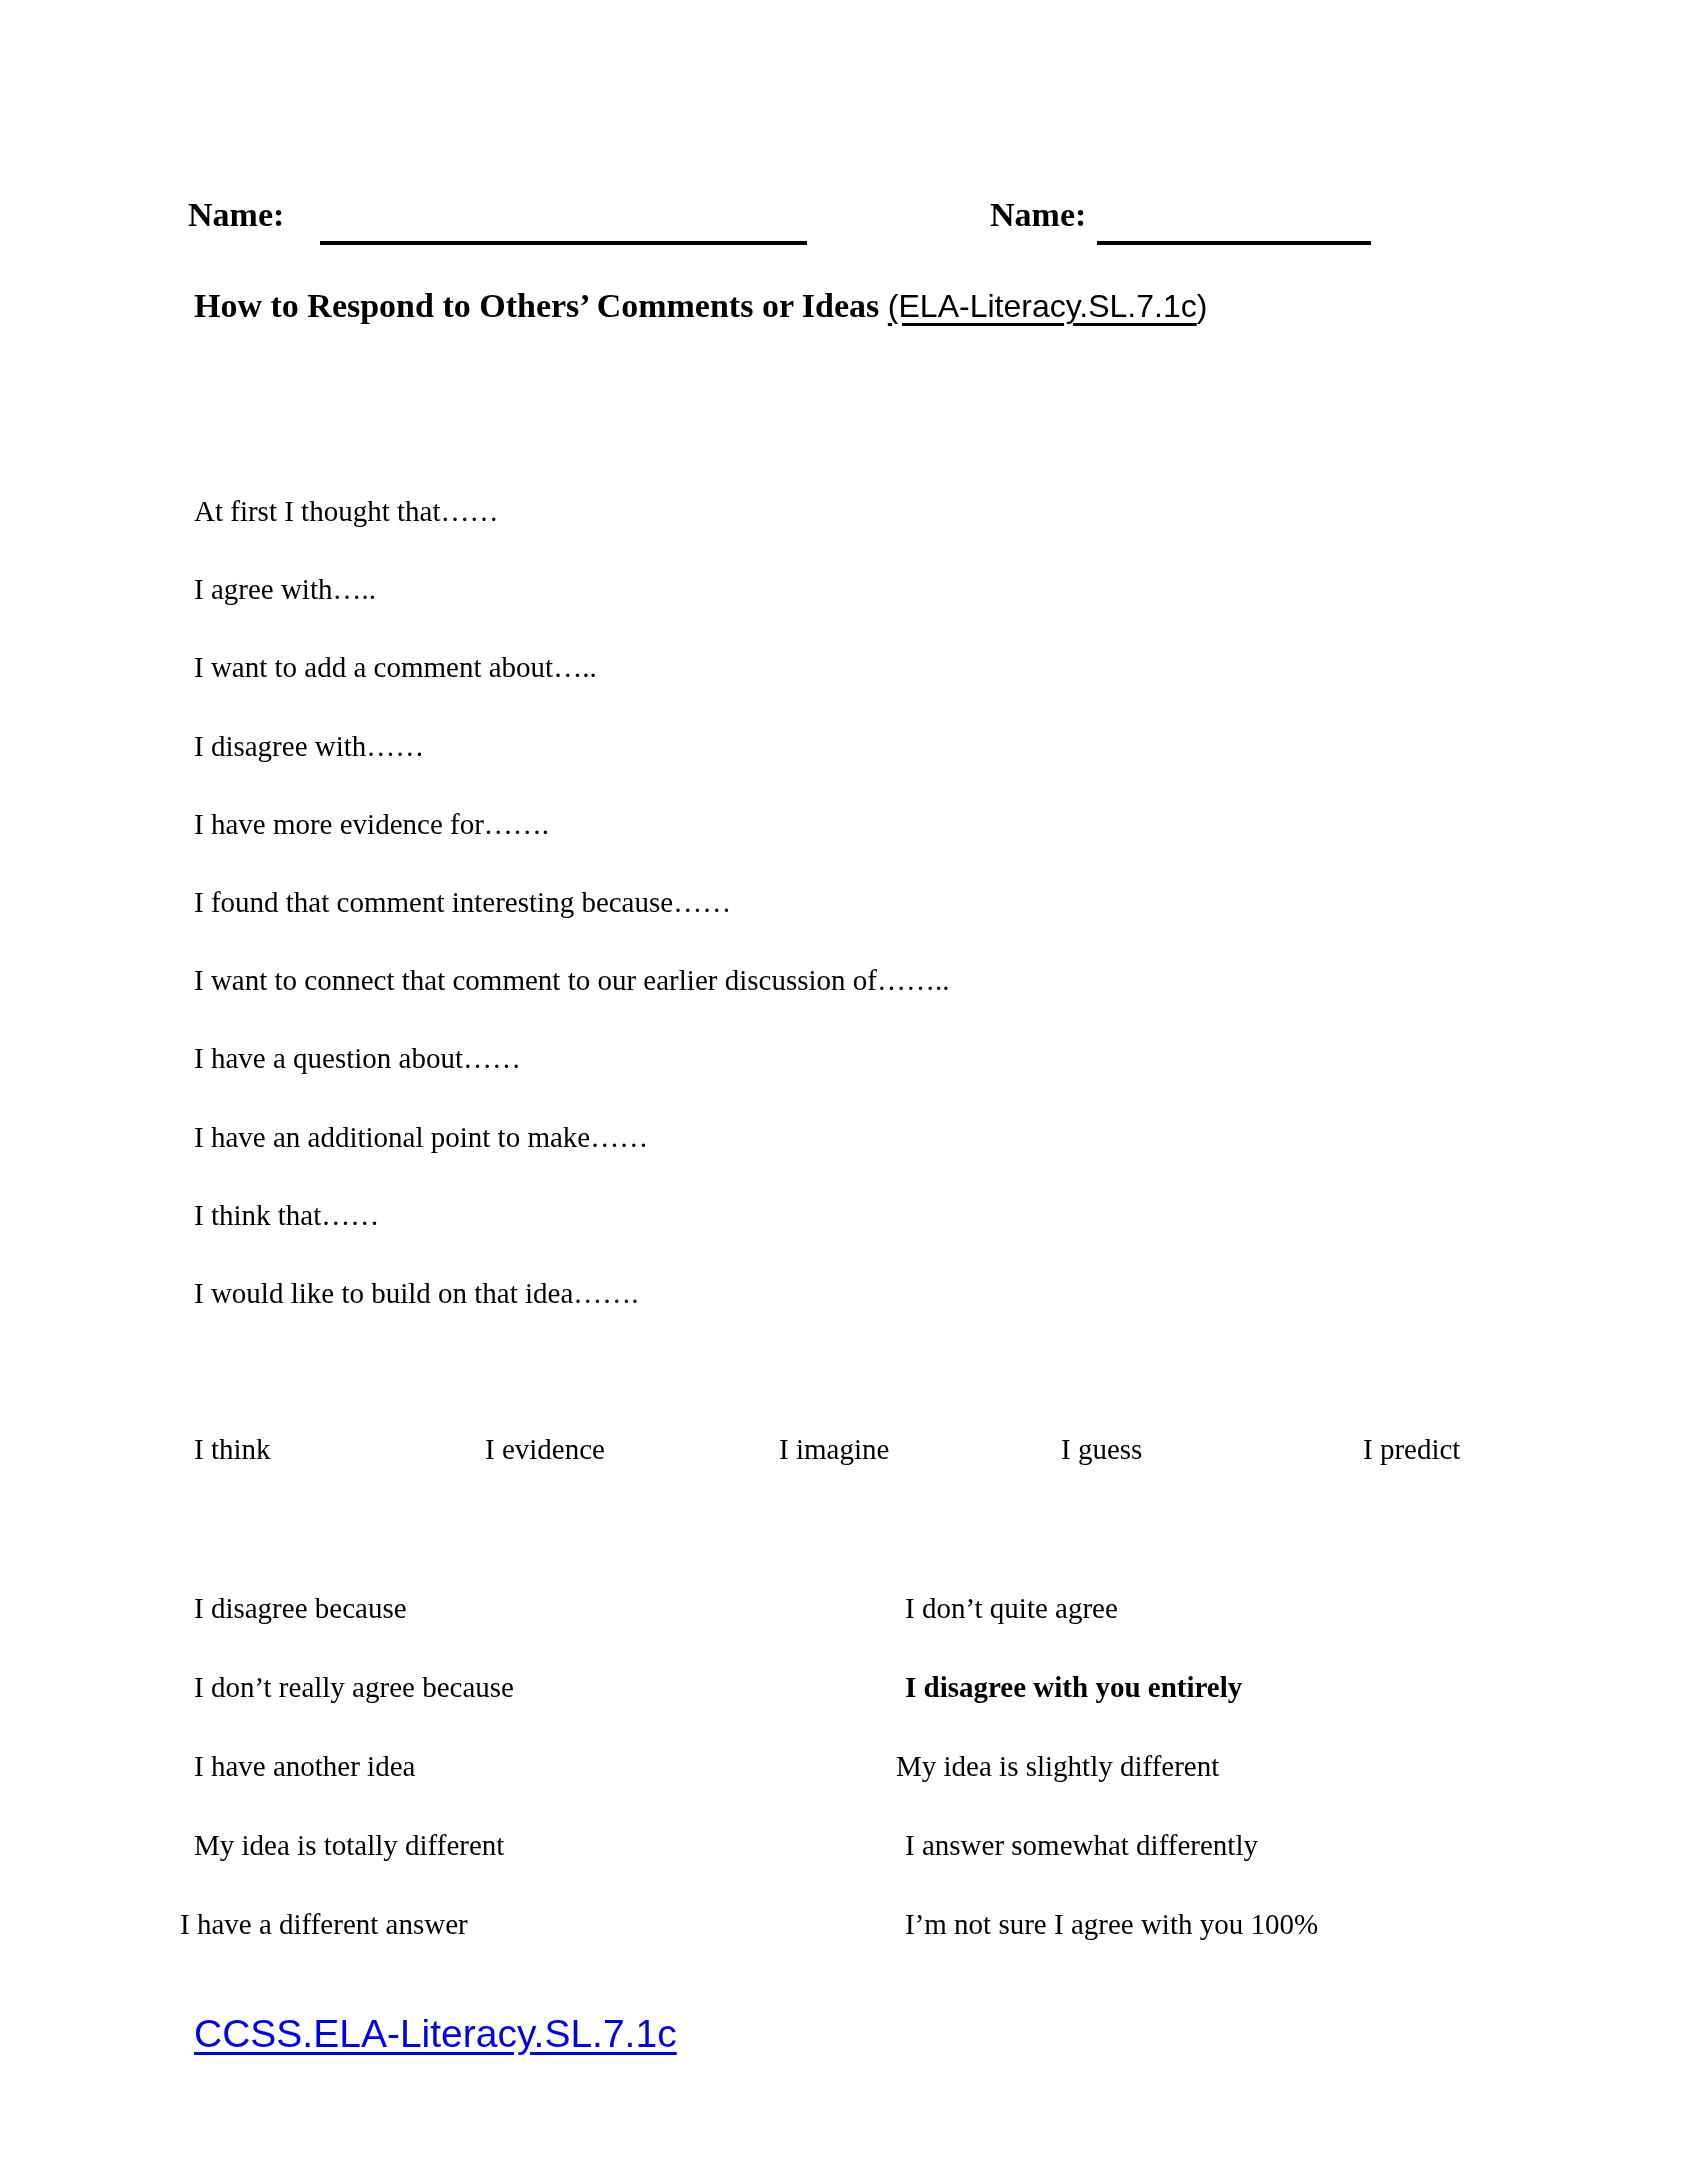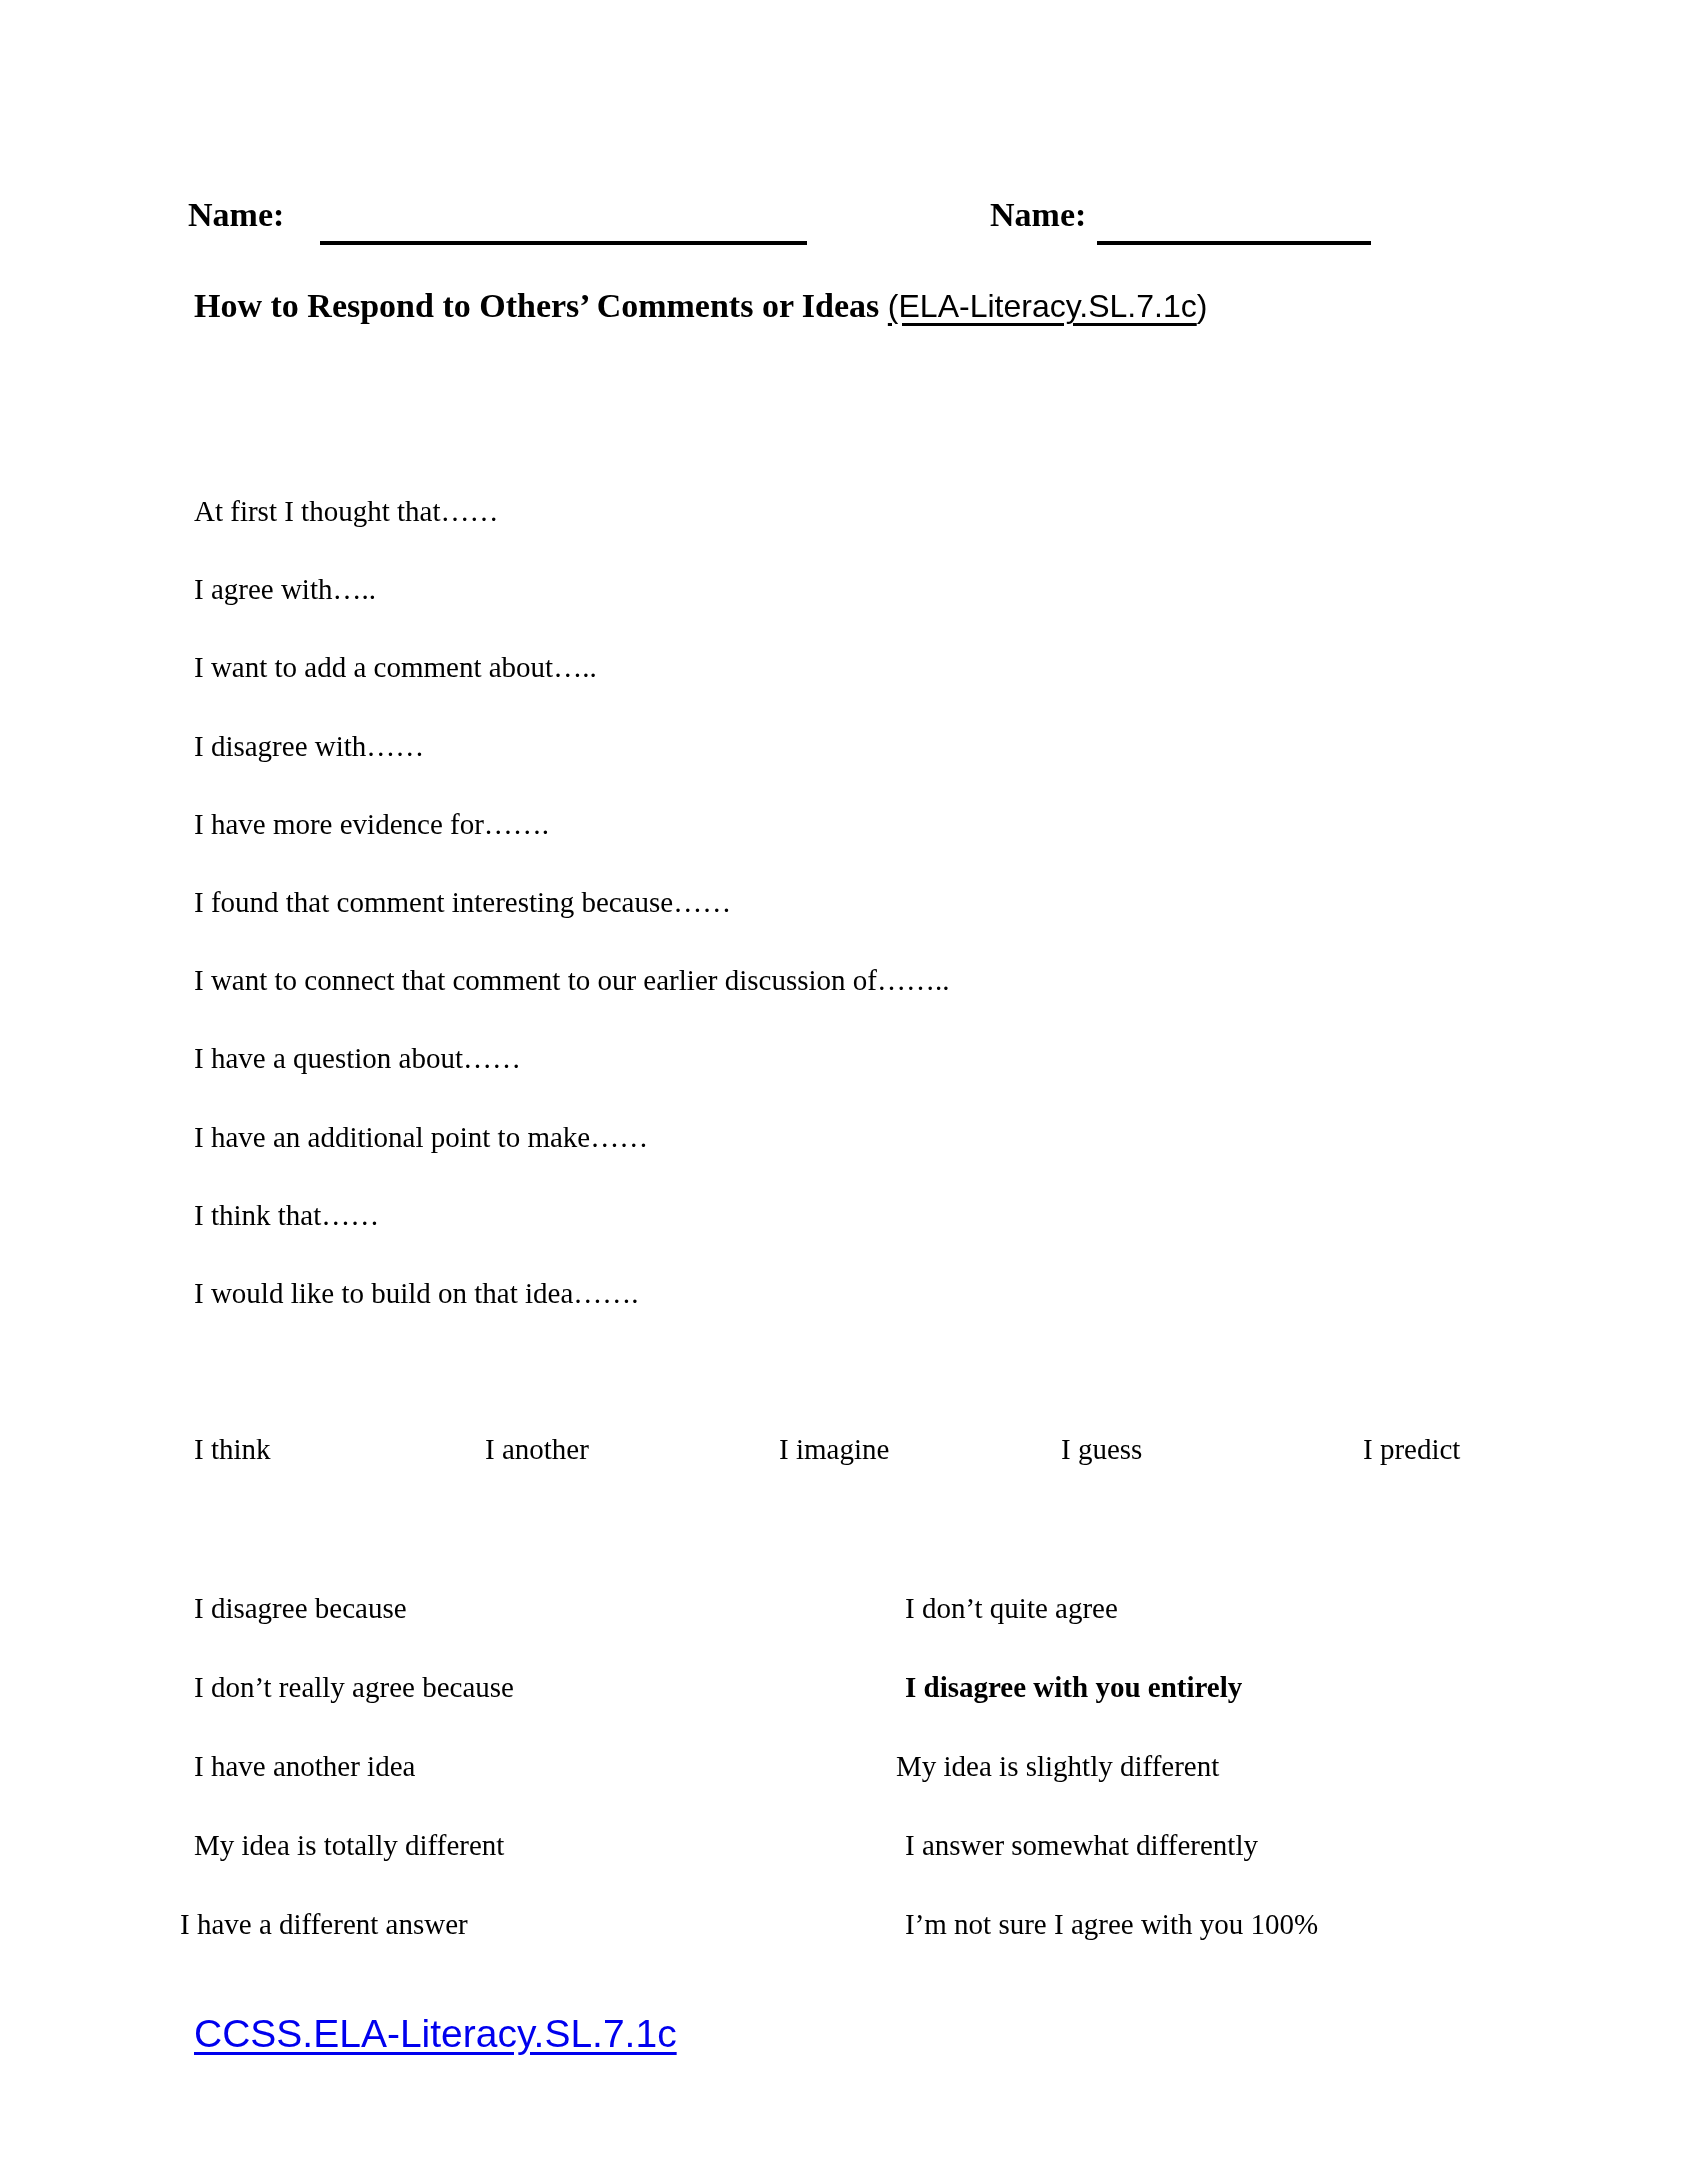--- a/index.html
+++ b/index.html
@@ -78,21 +78,21 @@
   <div class="abs body-line" style="left:194px; top:730px;">I disagree with……</div>
   <div class="abs body-line" style="left:194px; top:808px;">I have more evidence for…….</div>
   <div class="abs body-line" style="left:194px; top:886px;">I found that comment interesting because……</div>
   <div class="abs body-line" style="left:194px; top:964px;">I want to connect that comment to our earlier discussion of……..</div>
   <div class="abs body-line" style="left:194px; top:1042px;">I have a question about……</div>
   <div class="abs body-line" style="left:194px; top:1121px;">I have an additional point to make……</div>
   <div class="abs body-line" style="left:194px; top:1199px;">I think that……</div>
   <div class="abs body-line" style="left:194px; top:1277px;">I would like to build on that idea…….</div>
 
   <div class="abs body-line" style="left:194px;  top:1433px;">I think</div>
-  <div class="abs body-line" style="left:485px;  top:1433px;">I another</div>
+  <div class="abs body-line" style="left:485px;  top:1433px;">I evidence</div>
   <div class="abs body-line" style="left:779px;  top:1433px;">I imagine</div>
   <div class="abs body-line" style="left:1061px; top:1433px;">I guess</div>
   <div class="abs body-line" style="left:1363px; top:1433px;">I predict</div>
 
   <div class="abs body-line" style="left:194px; top:1592px;">I disagree because</div>
   <div class="abs body-line" style="left:905px; top:1592px;">I don’t quite agree</div>
 
   <div class="abs body-line" style="left:194px; top:1671px;">I don’t really agree because</div>
   <div class="abs body-line" style="left:905px; top:1671px;font-weight:bold;">I disagree with you entirely</div>
 

